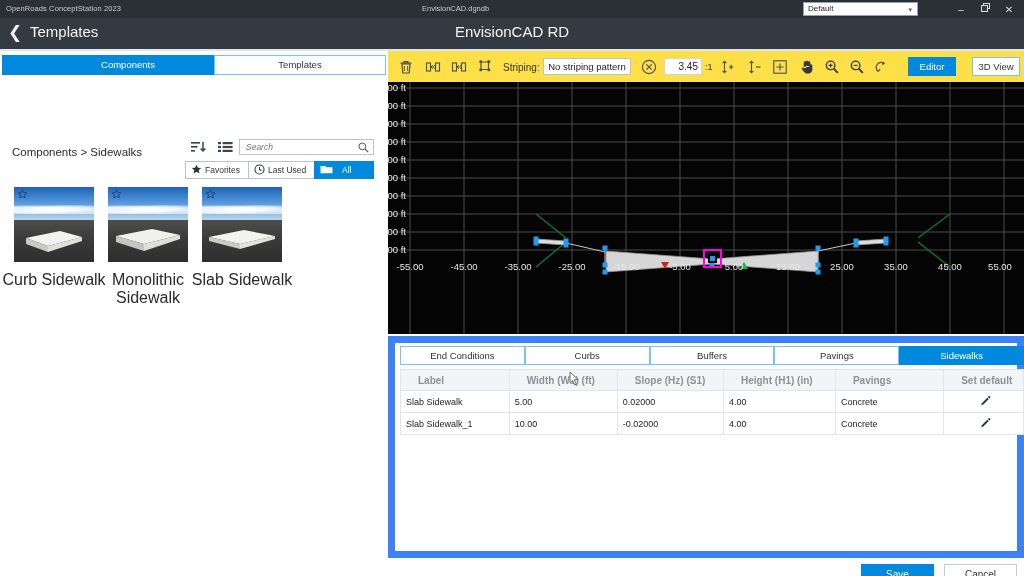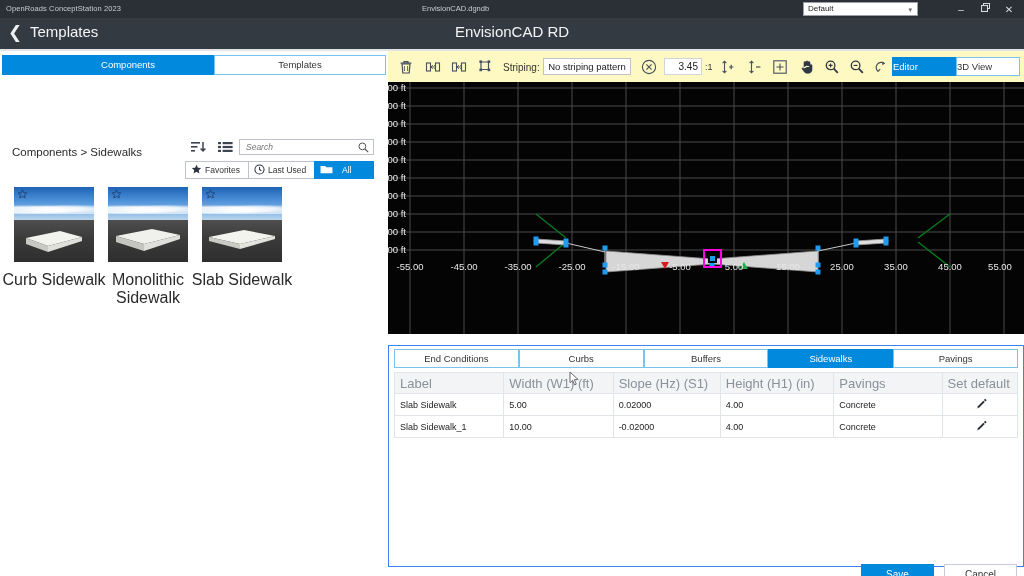--- a/index.html
+++ b/index.html
@@ -91,58 +91,58 @@
   .cloudy{position:absolute;left:0;top:22%;width:100%;height:14%;
     background:radial-gradient(ellipse at 20% 60%, rgba(255,255,255,.85) 0 35%, rgba(255,255,255,0) 60%),
                radial-gradient(ellipse at 62% 50%, rgba(255,255,255,.7) 0 30%, rgba(255,255,255,0) 62%),
                radial-gradient(ellipse at 88% 70%, rgba(255,255,255,.6) 0 32%, rgba(255,255,255,0) 65%);}
   .slabwrap{position:absolute;left:0;top:44%;width:100%;height:56%;}
   .clabel{position:absolute;top:84px;width:110px;left:-15px;text-align:center;font-size:16px;color:#2a2a2a;}
 
   
   .rightpanel{position:absolute;left:388px;top:51px;width:636px;height:525px;background:#fff;}
 
-  .rtoolbar{position:absolute;left:0;top:0;width:636px;height:31px;background:#fef9c3;}
+  .rtoolbar{position:absolute;left:0;top:0;width:636px;height:31px;background:#fde047;}
   .tb-ic{position:absolute;top:7px;width:18px;height:18px;}
   .tb-lab{position:absolute;top:11px;font-size:10px;color:#333;}
   .stripfield{
     position:absolute;left:155px;top:7px;width:88px;height:17px;
     border:1px solid #bdc3c9;box-sizing:border-box;background:#fff;
     font-size:9.5px;color:#222;text-align:center;line-height:15px;
   }
   .exagg{
     position:absolute;left:276px;top:7px;width:38px;height:17px;
     border:1px solid #cfd4d9;box-sizing:border-box;background:#fff;
     font-size:10px;color:#222;text-align:right;line-height:15px;padding-right:3px;
   }
   .exagg-suffix{position:absolute;left:317px;top:11px;font-size:9px;color:#333;}
   .viewtoggle{position:absolute;left:504px;top:6px;width:128px;height:19px;display:flex;}
   .vt{
     flex:1;height:19px;box-sizing:border-box;border:1px solid #79c3ef;background:#fff;
-    color:#333;font-size:9.5px;line-height:17px;
+    color:#333;font-size:9.5px;text-align:center;line-height:17px;margin-left:16px;
   }
   .vt.active{background:#0089dd;border-color:#0089dd;color:#fff;}
 
   
   .graph{position:absolute;left:0;top:31px;width:636px;height:252px;background:#040404;overflow:hidden;}
   .graph svg{display:block;}
 
   
-  .panel2{position:absolute;left:0;top:294px;width:636px;height:222px;border:1px solid #3b82f6;box-sizing:border-box;background:#fff;}
+  .panel2{position:absolute;left:0;top:285px;width:636px;height:222px;border:7px solid #3b82f6;box-sizing:border-box;background:#fff;}
   .btabs{position:absolute;left:5px;top:3px;width:624px;height:19px;display:flex;}
   .btab{
     flex:1;height:19px;box-sizing:border-box;border:1px solid #79c3ef;background:#fff;
     color:#333;font-size:9.5px;text-align:center;line-height:17px;
   }
   .btab.active{background:#0089dd;border-color:#0089dd;color:#fff;}
 
   table.grid2{position:absolute;left:5px;top:26px;width:624px;border-collapse:collapse;}
   table.grid2 th{
     background:#f2f4f6;border:1px solid #e1e4e8;height:18px;
-    font-size:13px;font-weight:normal;color:#8a9199;text-align:left;padding-left:5px;
+    font-size:10px;font-weight:bold;color:#8a9199;text-align:left;padding-left:17px;
   }
   table.grid2 td{
     border:1px solid #e1e4e8;height:19px;font-size:9px;color:#222;padding-left:5px;background:#fff;
   }
   .pencil{display:block;margin:0 auto;width:13px;height:13px;}
 
   .savebar{position:absolute;left:0;top:513px;width:636px;height:30px;}
   .btn{
     position:absolute;top:0;width:73px;height:22px;box-sizing:border-box;
     font-size:10px;text-align:center;line-height:20px;
@@ -504,22 +504,22 @@
           <text x="612" y="188">55.00</text>
         </g>
       </svg>
     </div>
 
     <div class="panel2">
       <div class="btabs">
         <div class="btab">End Conditions</div>
         <div class="btab">Curbs</div>
         <div class="btab">Buffers</div>
+        <div class="btab">Pavings</div>
         <div class="btab active">Sidewalks</div>
-        <div class="btab">Pavings</div>
       </div>
 
       <table class="grid2">
         <thead>
           <tr>
             <th style="width:96px">Label</th>
             <th style="width:96px">Width (W1) (ft)</th>
             <th style="width:94px">Slope (Hz) (S1)</th>
             <th style="width:100px">Height (H1) (in)</th>
             <th style="width:95px">Pavings</th>

